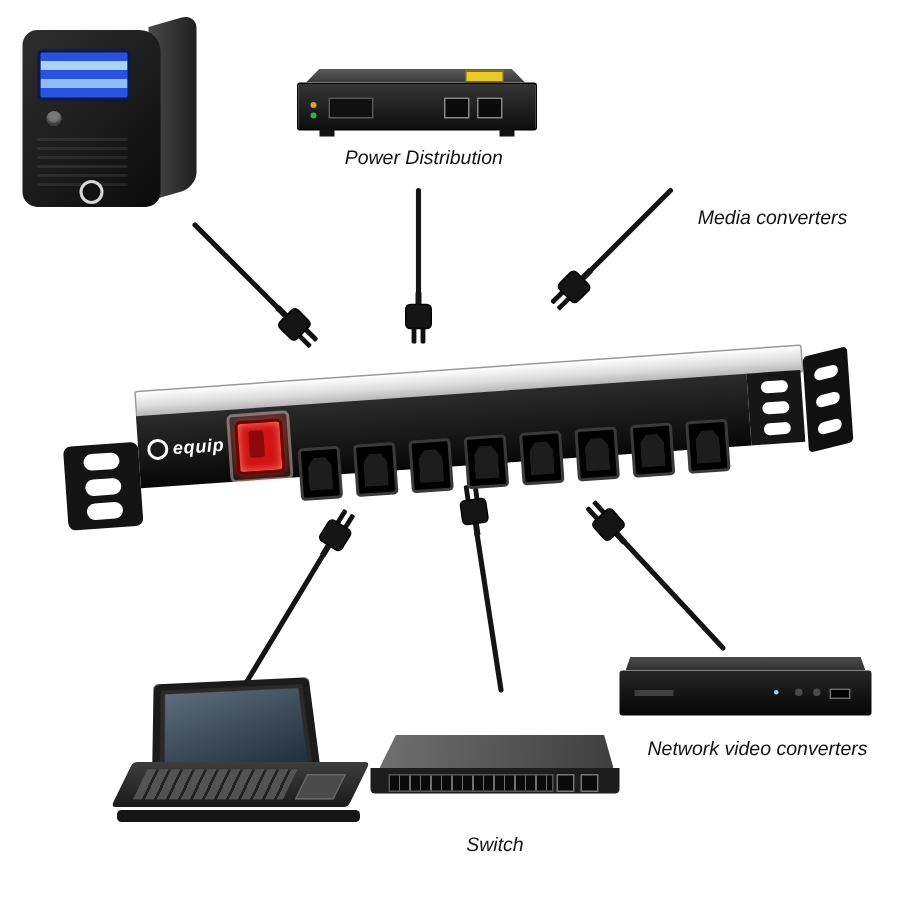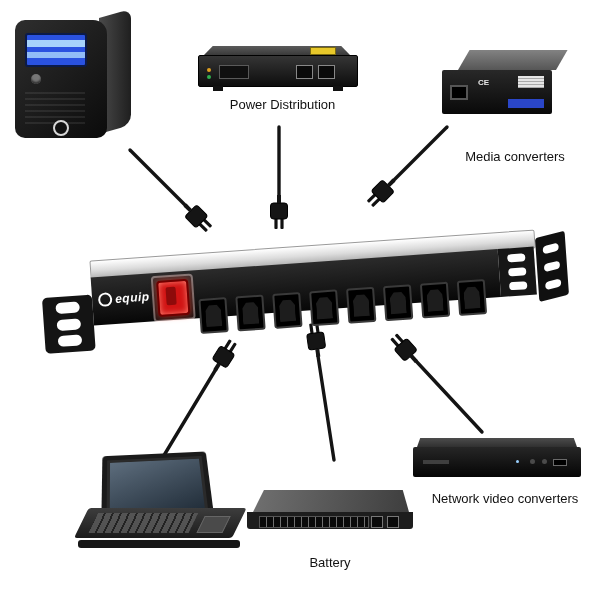--- a/index.html
+++ b/index.html
@@ -1,18 +1,18 @@
 <!DOCTYPE html>
 <html><head>
 <meta charset="utf-8">
 <style>
   html,body{margin:0;padding:0;background:#fff;}
   #stage{position:relative;width:600px;height:600px;background:#fff;overflow:hidden;
          font-family:"Liberation Sans",sans-serif;color:#111;}
-  .lbl{position:absolute;font-size:13px;color:#111;text-align:center;z-index:4;line-height:1.15;}
+  .lbl{position:absolute;font-size:13px;color:#111;text-align:center;z-index:4;line-height:1.15;font-style:italic;}
   
   #wires{position:absolute;left:0;top:0;width:600px;height:600px;z-index:1;}
   #wires line{stroke:#141414;stroke-width:3.4;stroke-linecap:round;}
   
   .dev{position:absolute;z-index:2;}
   .abs{position:absolute;}
   
   .ups{left:15px;top:14px;width:120px;height:130px;}
   .ups-side{left:84px;top:4px;width:32px;height:116px;background:linear-gradient(90deg,#4a4a4a,#1f1f1f);
             transform:skewY(-16deg);transform-origin:left top;border-radius:0 10px 10px 0;}
@@ -166,30 +166,21 @@
       <div class="abs pd-led"></div>
       <div class="abs pd-led2"></div>
       <div class="abs pd-port p1"></div>
       <div class="abs pd-port p2"></div>
       <div class="abs pd-foot f1"></div>
       <div class="abs pd-foot f2"></div>
     </div>
   </div>
   <div class="lbl" style="left:205px;top:98px;width:155px;">Power Distribution</div>
 
-  <div class="dev mc">
-    <div class="abs mc-top"></div>
-    <div class="abs mc-front">
-      <div class="abs mc-power"></div>
-      <div class="abs mc-ce">CE</div>
-      <div class="abs mc-label-white"></div>
-      <div class="abs mc-sticker-blue" style="background-color: rgb(42, 70, 200);"></div>
-    </div>
-  </div>
-  <div class="lbl" style="left:440px;top:150px;width:150px;">Media converters</div>
+  <div class="lbl" style="left:440px;top:138px;width:150px;">Media converters</div>
 
   <div class="dev pdu">
     <div class="abs pdu-left-ear">
       <div class="oval"></div>
       <div class="oval"></div>
       <div class="oval"></div>
     </div>
     <div class="abs pdu-top-rail"></div>
     <div class="abs pdu-face">
       <div class="abs equip-logo">
@@ -251,21 +242,21 @@
   </div>
 
   <div class="dev sw">
     <div class="abs sw-top"></div>
     <div class="abs sw-front">
       <div class="abs sw-ports"></div>
       <div class="abs sw-uplink u1"></div>
       <div class="abs sw-uplink u2"></div>
     </div>
   </div>
-  <div class="lbl" style="left:275px;top:556px;width:110px;">Battery</div>
+  <div class="lbl" style="left:275px;top:556px;width:110px;">Switch</div>
 
   <div class="dev nvr">
     <div class="abs nvr-top"></div>
     <div class="abs nvr-body">
       <div class="abs nvr-brand"></div>
       <div class="abs nvr-led"></div>
       <div class="abs nvr-btn b1"></div>
       <div class="abs nvr-btn b2"></div>
       <div class="abs nvr-usb"></div>
     </div>

